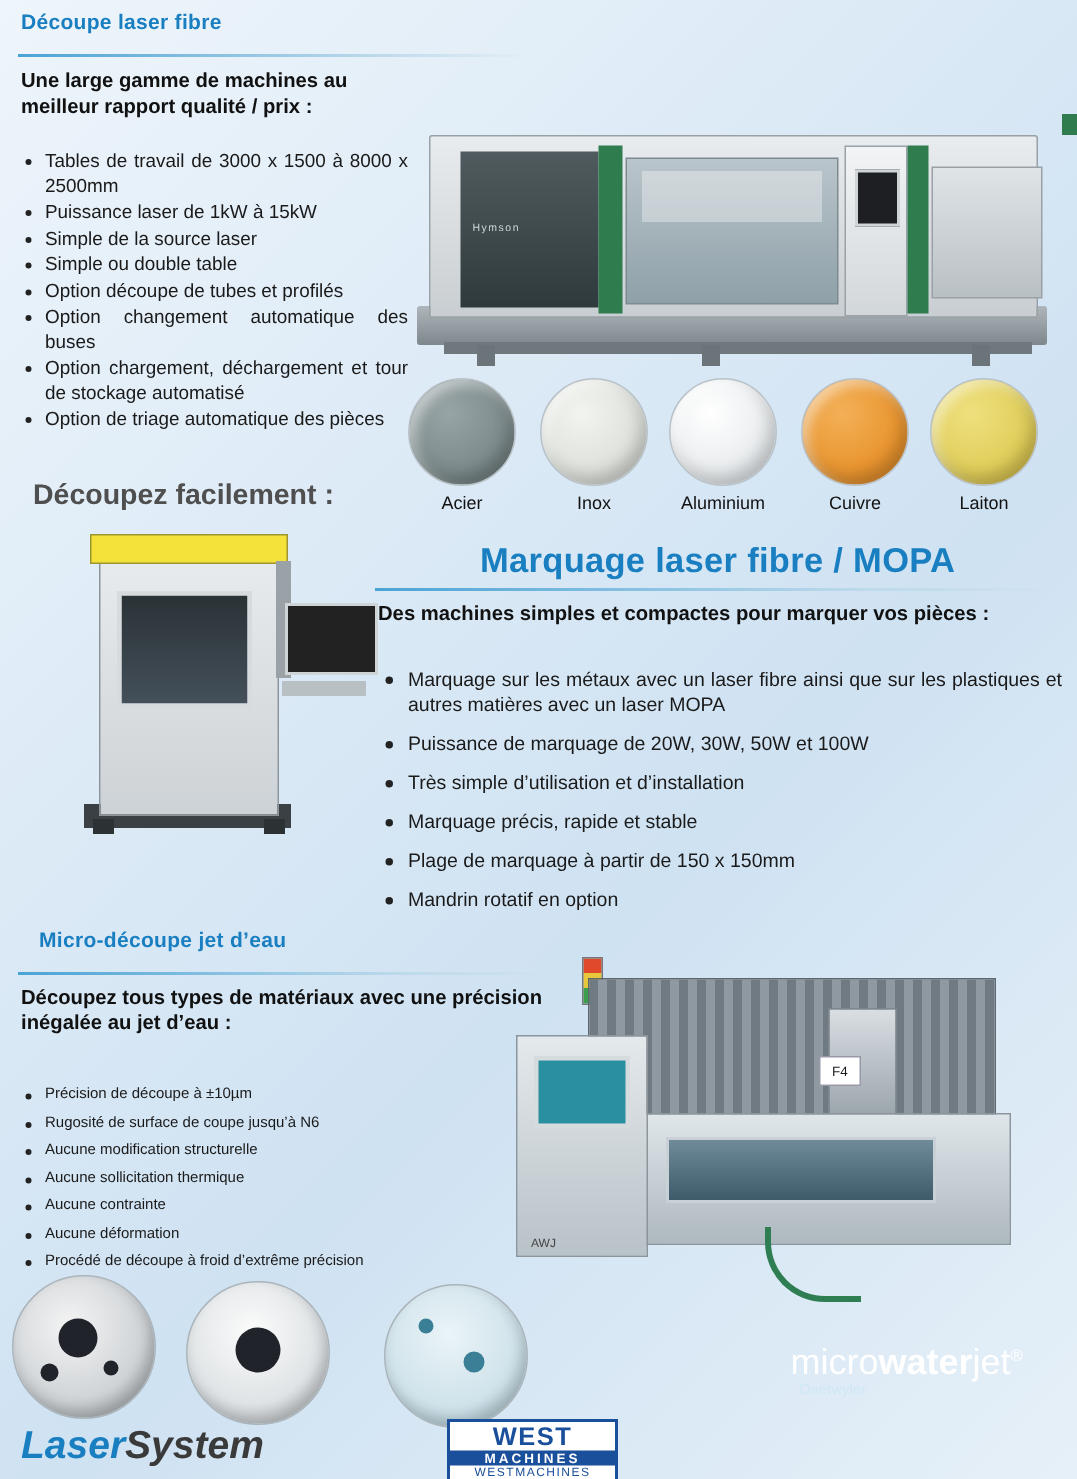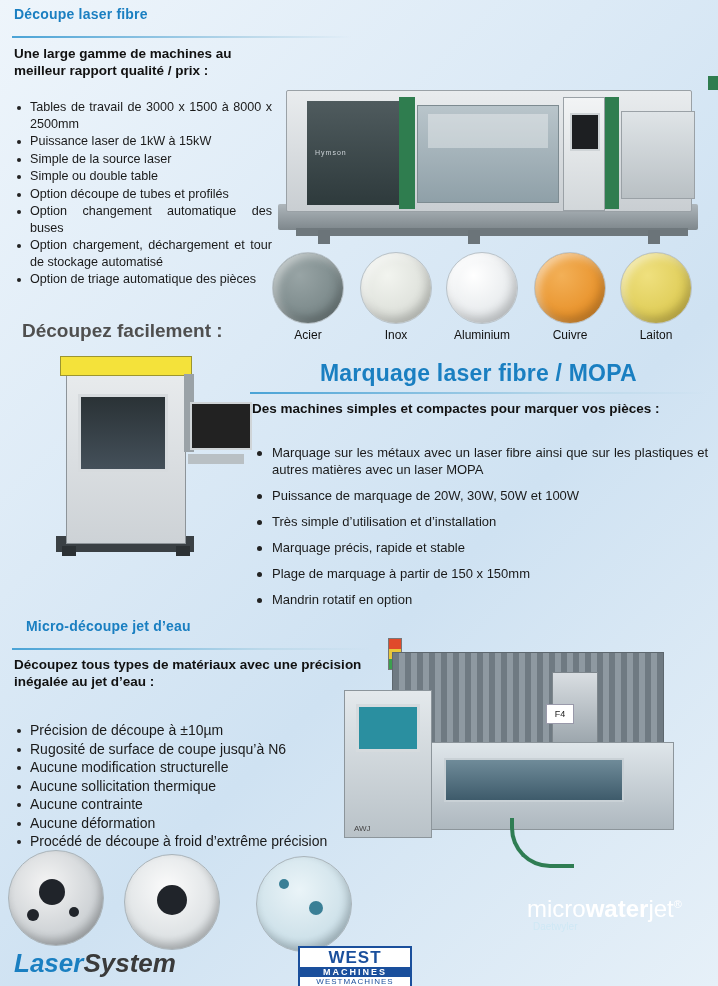--- a/index.html
+++ b/index.html
@@ -71,21 +71,21 @@
   .mk-arm{position:absolute;left:146px;top:24px;width:10px;height:78px;background:#9aa2a7;}
   .mk-mon{position:absolute;left:152px;top:52px;width:58px;height:44px;background:#222;border:2px solid #cfd4d7;}
   .mk-kb{position:absolute;left:150px;top:104px;width:56px;height:10px;background:#b9c0c4;}
   .mk-foot{position:absolute;top:196px;width:14px;height:10px;background:#2c3134;}
   
   #sec3{position:absolute;left:0;top:618px;width:718px;height:368px;}
   #sec3 .sec-title{position:absolute;left:14px;top:0px;margin-left:12px;}
   #sec3 .rule{position:absolute;left:12px;top:30px;width:358px;}
   #sec3 .lead{position:absolute;left:14px;top:38px;width:348px;}
   #sec3 ul.bul{position:absolute;left:14px;top:84px;width:350px;}
-  #sec3 ul.bul li{font-size:14px;line-height:16.5px;margin-bottom:2px;}
+  #sec3 ul.bul li{font-size:10px;line-height:16.5px;margin-bottom:2px;}
   
   .wjet{position:absolute;left:336px;top:20px;width:374px;height:230px;}
   .wj-back{position:absolute;left:56px;top:14px;width:270px;height:96px;background:repeating-linear-gradient(to right,#6f7a82 0 6px,#8e99a1 6px 12px);border:1px solid #5d676e;}
   .wj-tank{position:absolute;left:86px;top:104px;width:250px;height:86px;background:linear-gradient(to bottom,#dfe6ea,#aeb8bf);border:1px solid #8c959b;}
   .wj-water{position:absolute;left:108px;top:120px;width:176px;height:40px;background:linear-gradient(to bottom,#6f8b99,#3e5b6b);border:2px solid #c9d1d6;}
   .wj-cab{position:absolute;left:8px;top:52px;width:86px;height:146px;background:linear-gradient(to bottom,#e4e9ec,#b9c2c8);border:1px solid #8c959b;}
   .wj-screen{position:absolute;left:20px;top:66px;width:58px;height:42px;background:#2a8fa0;border:3px solid #d6dbde;}
   .wj-head{position:absolute;left:216px;top:34px;width:44px;height:72px;background:linear-gradient(to bottom,#d9dee2,#9aa4ab);border:1px solid #7d868c;}
   .wj-badge{position:absolute;left:210px;top:66px;width:26px;height:18px;background:#fff;border:1px solid #99a;text-align:center;font-size:9px;line-height:18px;}
   .wj-light{position:absolute;left:52px;top:0px;width:12px;height:30px;background:linear-gradient(to bottom,#e04a2b 0 10px,#e8c73a 10px 20px,#3c9f4e 20px 30px);border:1px solid #777;}

